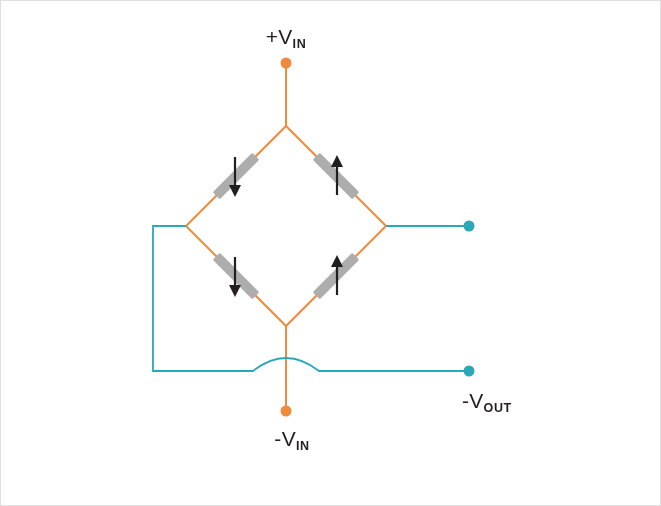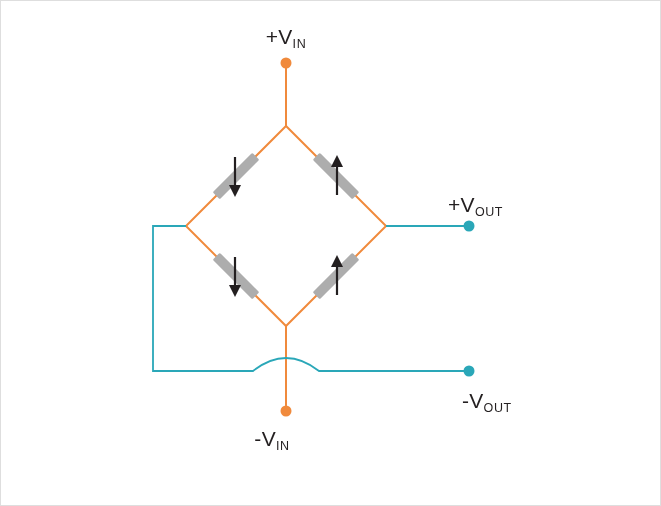--- a/index.html
+++ b/index.html
@@ -57,26 +57,26 @@
     position: absolute;
     color: var(--color-text, #231F20);
     font-size: 21px;
     font-weight: 400;
     letter-spacing: 0.3px;
     white-space: nowrap;
     user-select: none;
   }
   .label .sub {
     font-size: 12.5px;
-    font-weight: 400;
+    font-weight: 700;
     vertical-align: -4px;
     letter-spacing: 0.6px;
   }
   .label-vin-pos  { left: 285px; top: 24px;  transform: translateX(-50%); }
-  .label-vin-neg  { left: 271px; top: 426px; transform: translateX(-50%); }
+  .label-vin-neg  { left: 291px; top: 426px; transform: translateX(-50%); }
   .label-vout-pos { left: 447px; top: 192px; }
   .label-vout-neg { left: 461px; top: 388px; }
 </style>
 </head>
 <body>
 
 <div class="stage">
 
   <svg class="schematic" width="661" height="506" viewBox="0 0 661 506" xmlns="http://www.w3.org/2000/svg">
 
@@ -112,23 +112,20 @@
     <circle class="terminal-excitation" cx="285" cy="62" r="5.5"></circle>
     <circle class="terminal-excitation" cx="285" cy="410" r="5.5"></circle>
     <circle class="terminal-output" cx="468" cy="225" r="5.5"></circle>
     <circle class="terminal-output" cx="468" cy="370" r="5.5"></circle>
   </svg>
 
   <div class="label label-vin-pos">
     <span>+V</span><span class="sub">IN</span>
   </div>
 
-  <div class="label label-vout-pos">
-    <span>+V</span><span class="sub">OUT</span>
-  </div>
 
   <div class="label label-vout-neg">
     <span>-V</span><span class="sub">OUT</span>
   </div>
 
   <div class="label label-vin-neg">
     <span>-V</span><span class="sub">IN</span>
   </div>
 
 </div>

